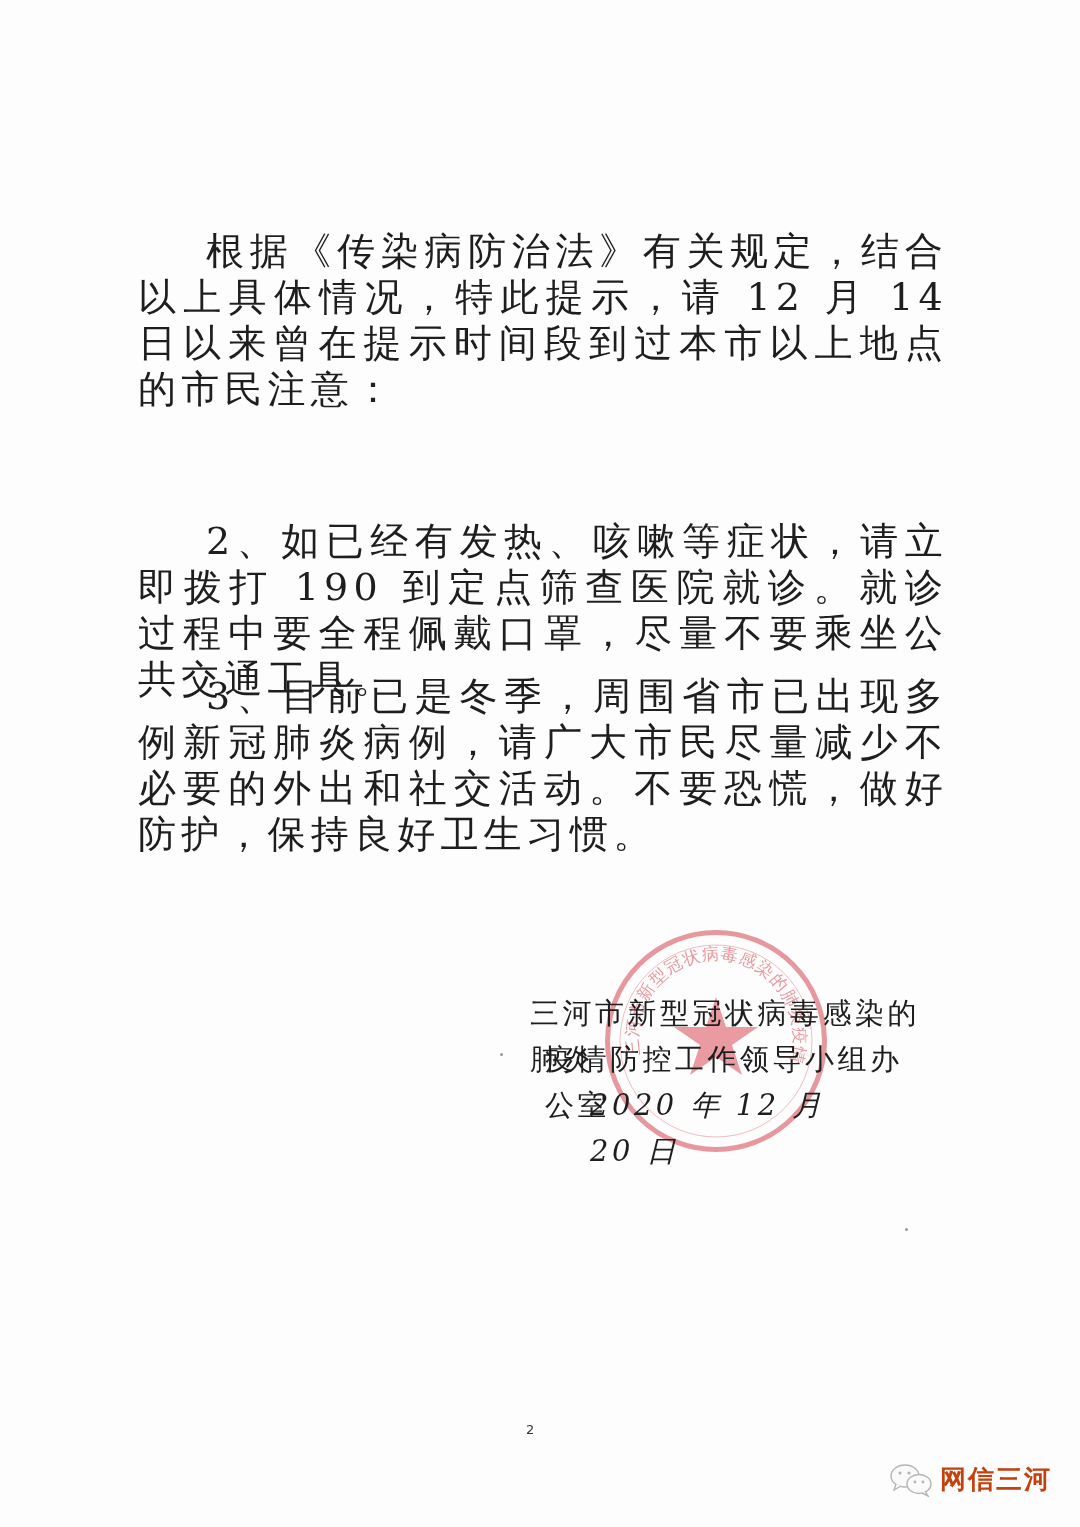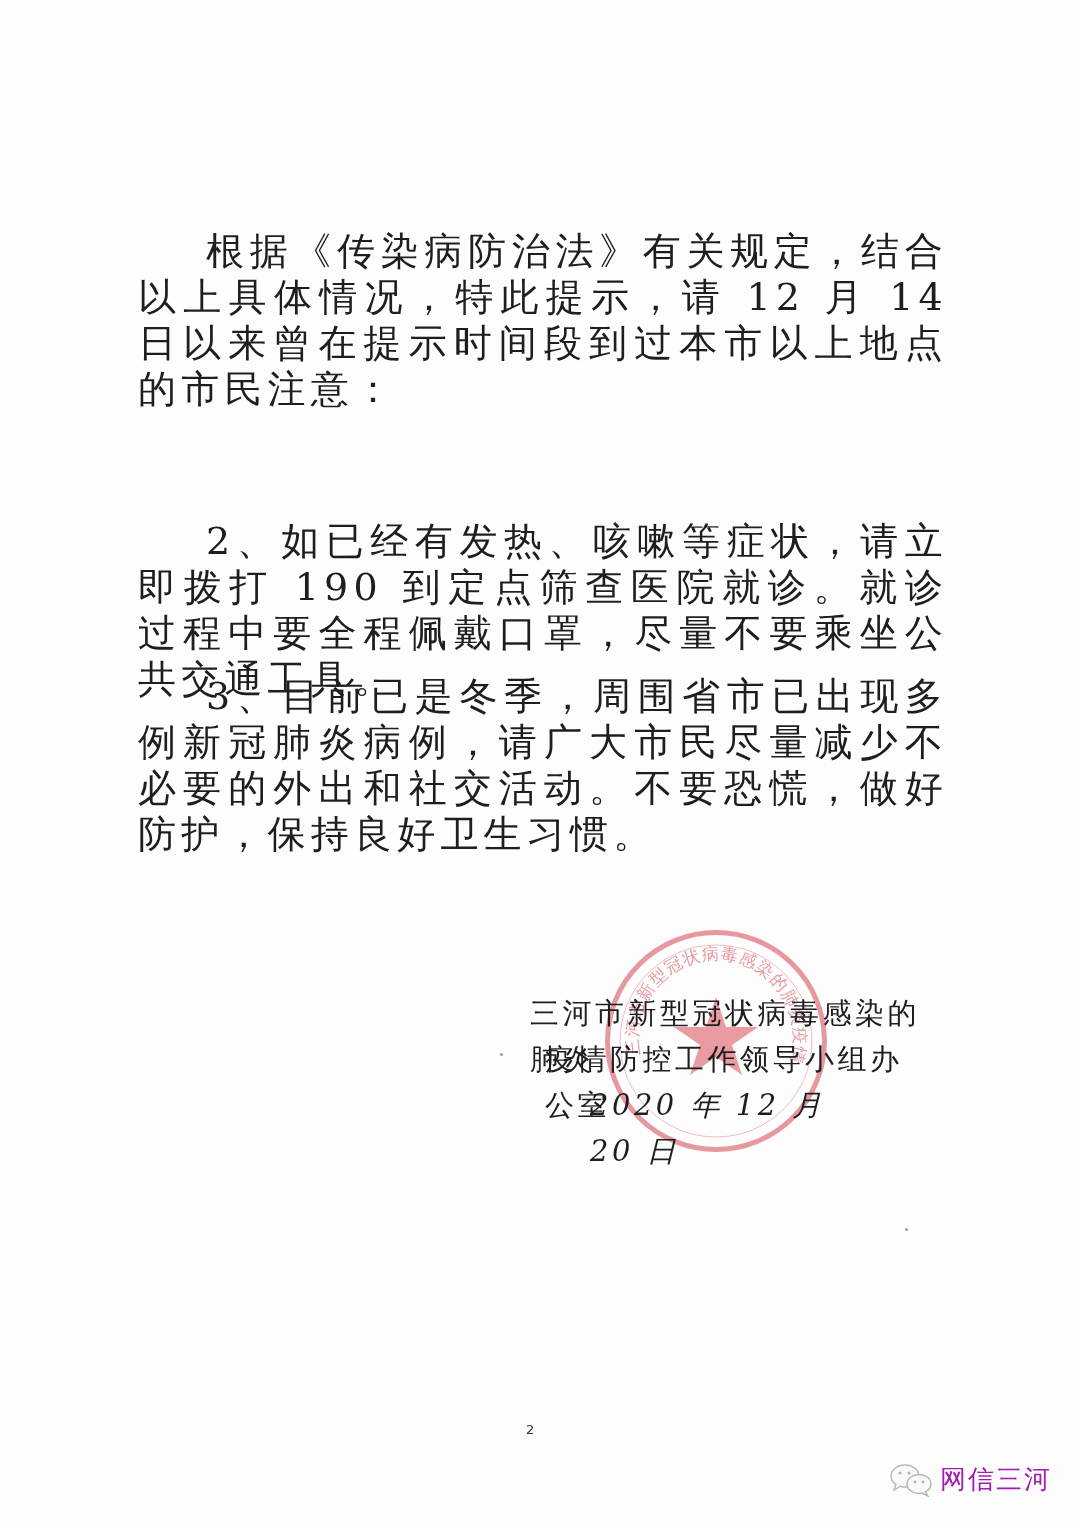--- a/index.html
+++ b/index.html
@@ -31,21 +31,21 @@
     border-radius: 50%; border: 5px solid rgba(212, 70, 80, 0.55);
     box-sizing: border-box;
   }
   .stamp svg { position: absolute; left: 0; top: 0; }
   .page-num {
     position: absolute; left: 526px; top: 1422px; font-family: "DejaVu Sans", sans-serif;
     font-size: 13px; color: #333;
   }
   .watermark {
     position: absolute; left: 888px; top: 1462px; display: flex; align-items: center;
-    color: #a21caf; font-family: "DejaVu Sans", sans-serif; font-size: 26px; letter-spacing: 2px;
+    color: #c2410c; font-family: "DejaVu Sans", sans-serif; font-size: 26px; letter-spacing: 2px; font-weight: bold;
   }
   .watermark svg { margin-right: 6px; }
   .dot { position: absolute; width: 3px; height: 3px; background: #9a9a9a; border-radius: 50%; }
 </style>
 </head>
 <body>
 
 <div class="page">
 
   <p class="para" id="p0">根据《传染病防治法》有关规定，结合以上具体情况，特此提示，请 12 月 14 日以来曾在提示时间段到过本市以上地点的市民注意：</p>

